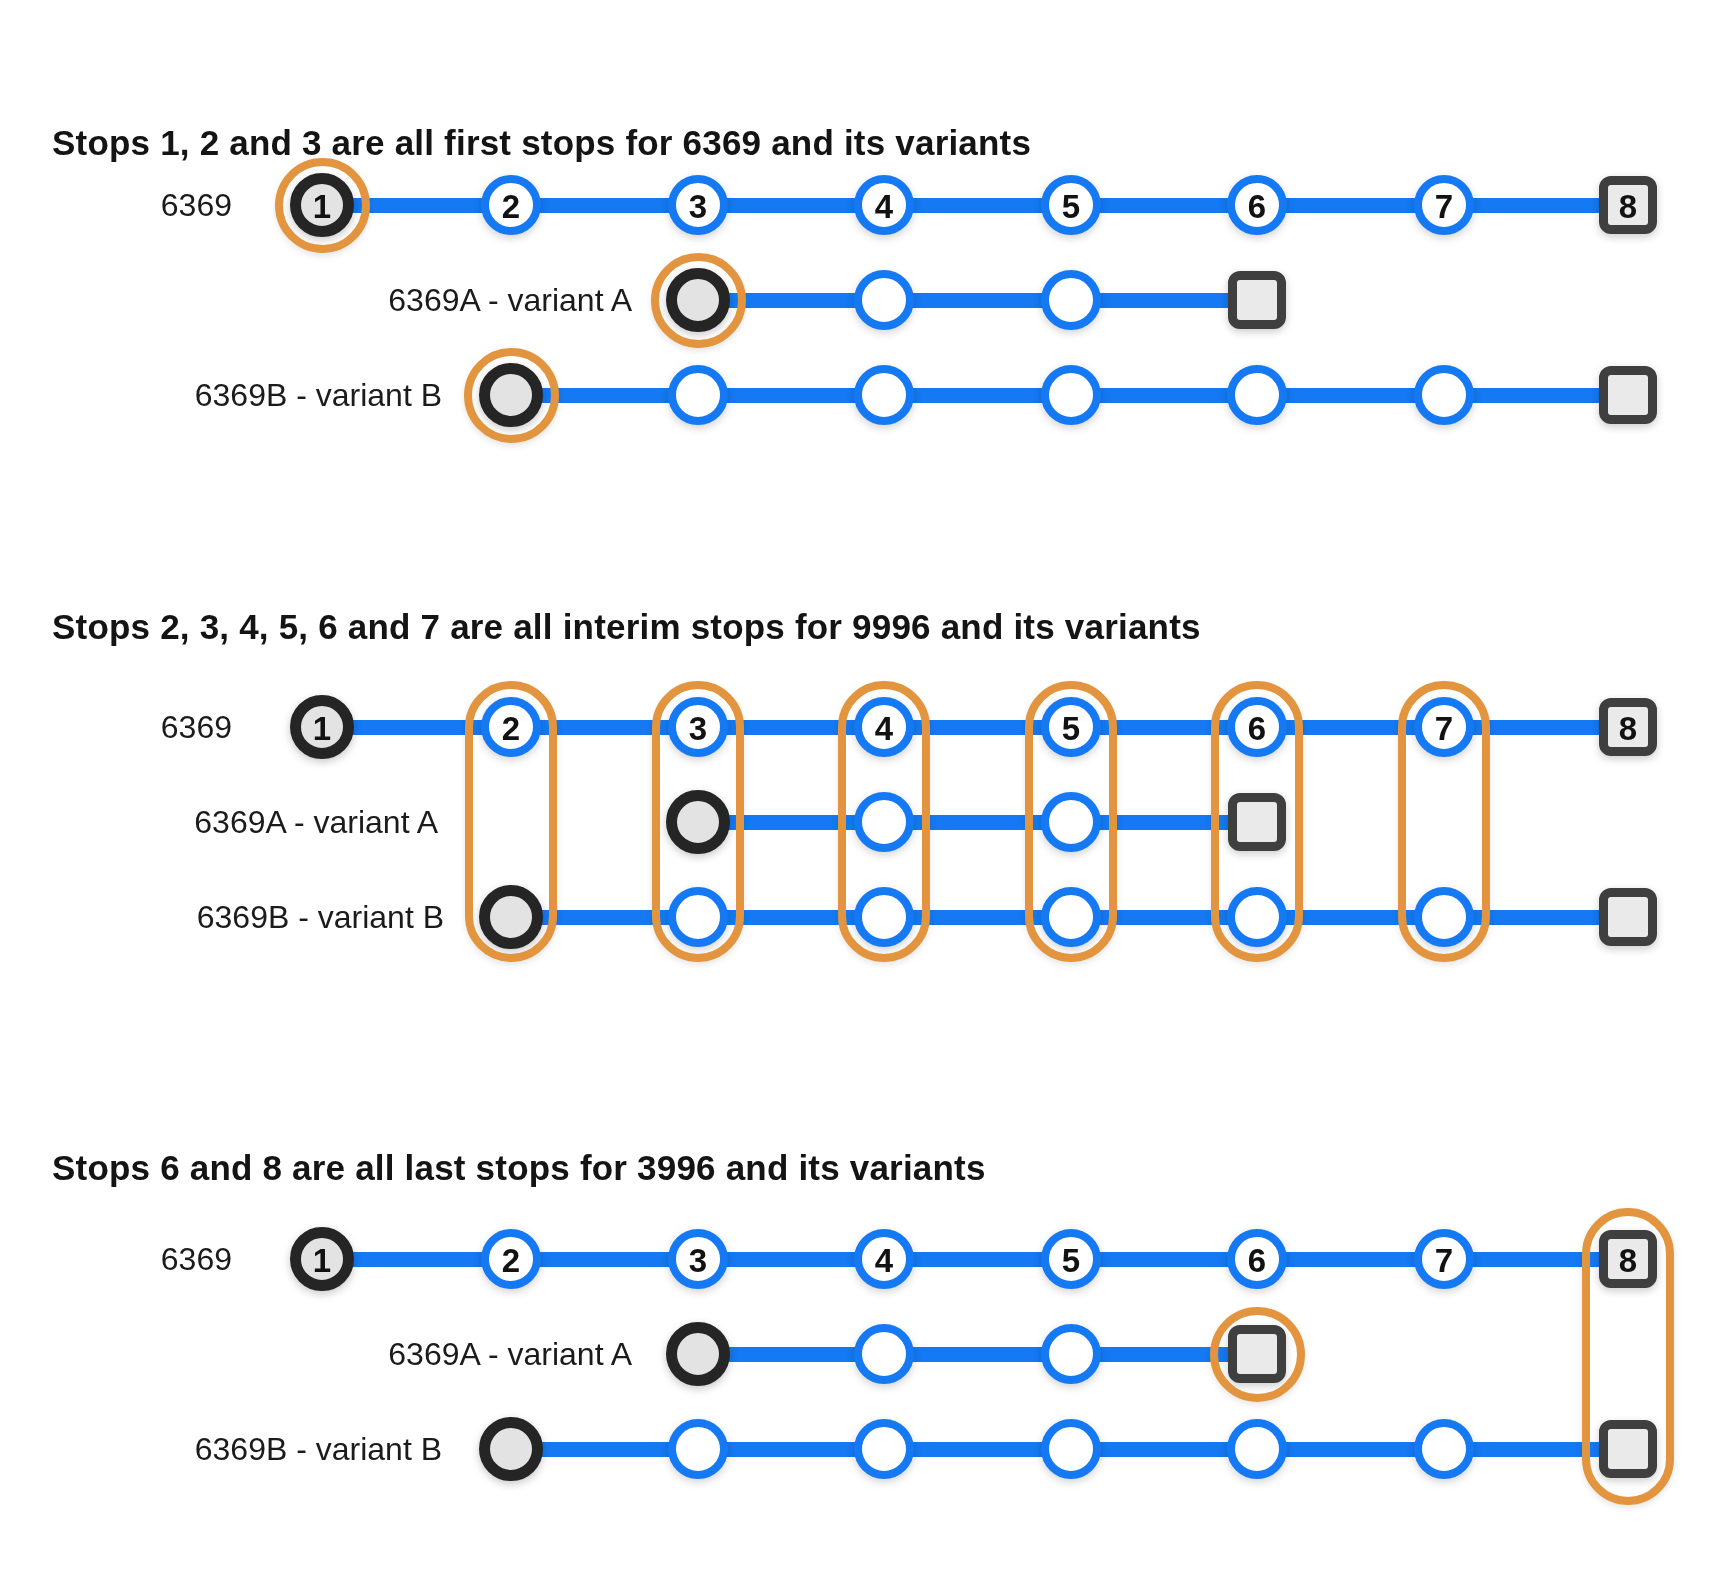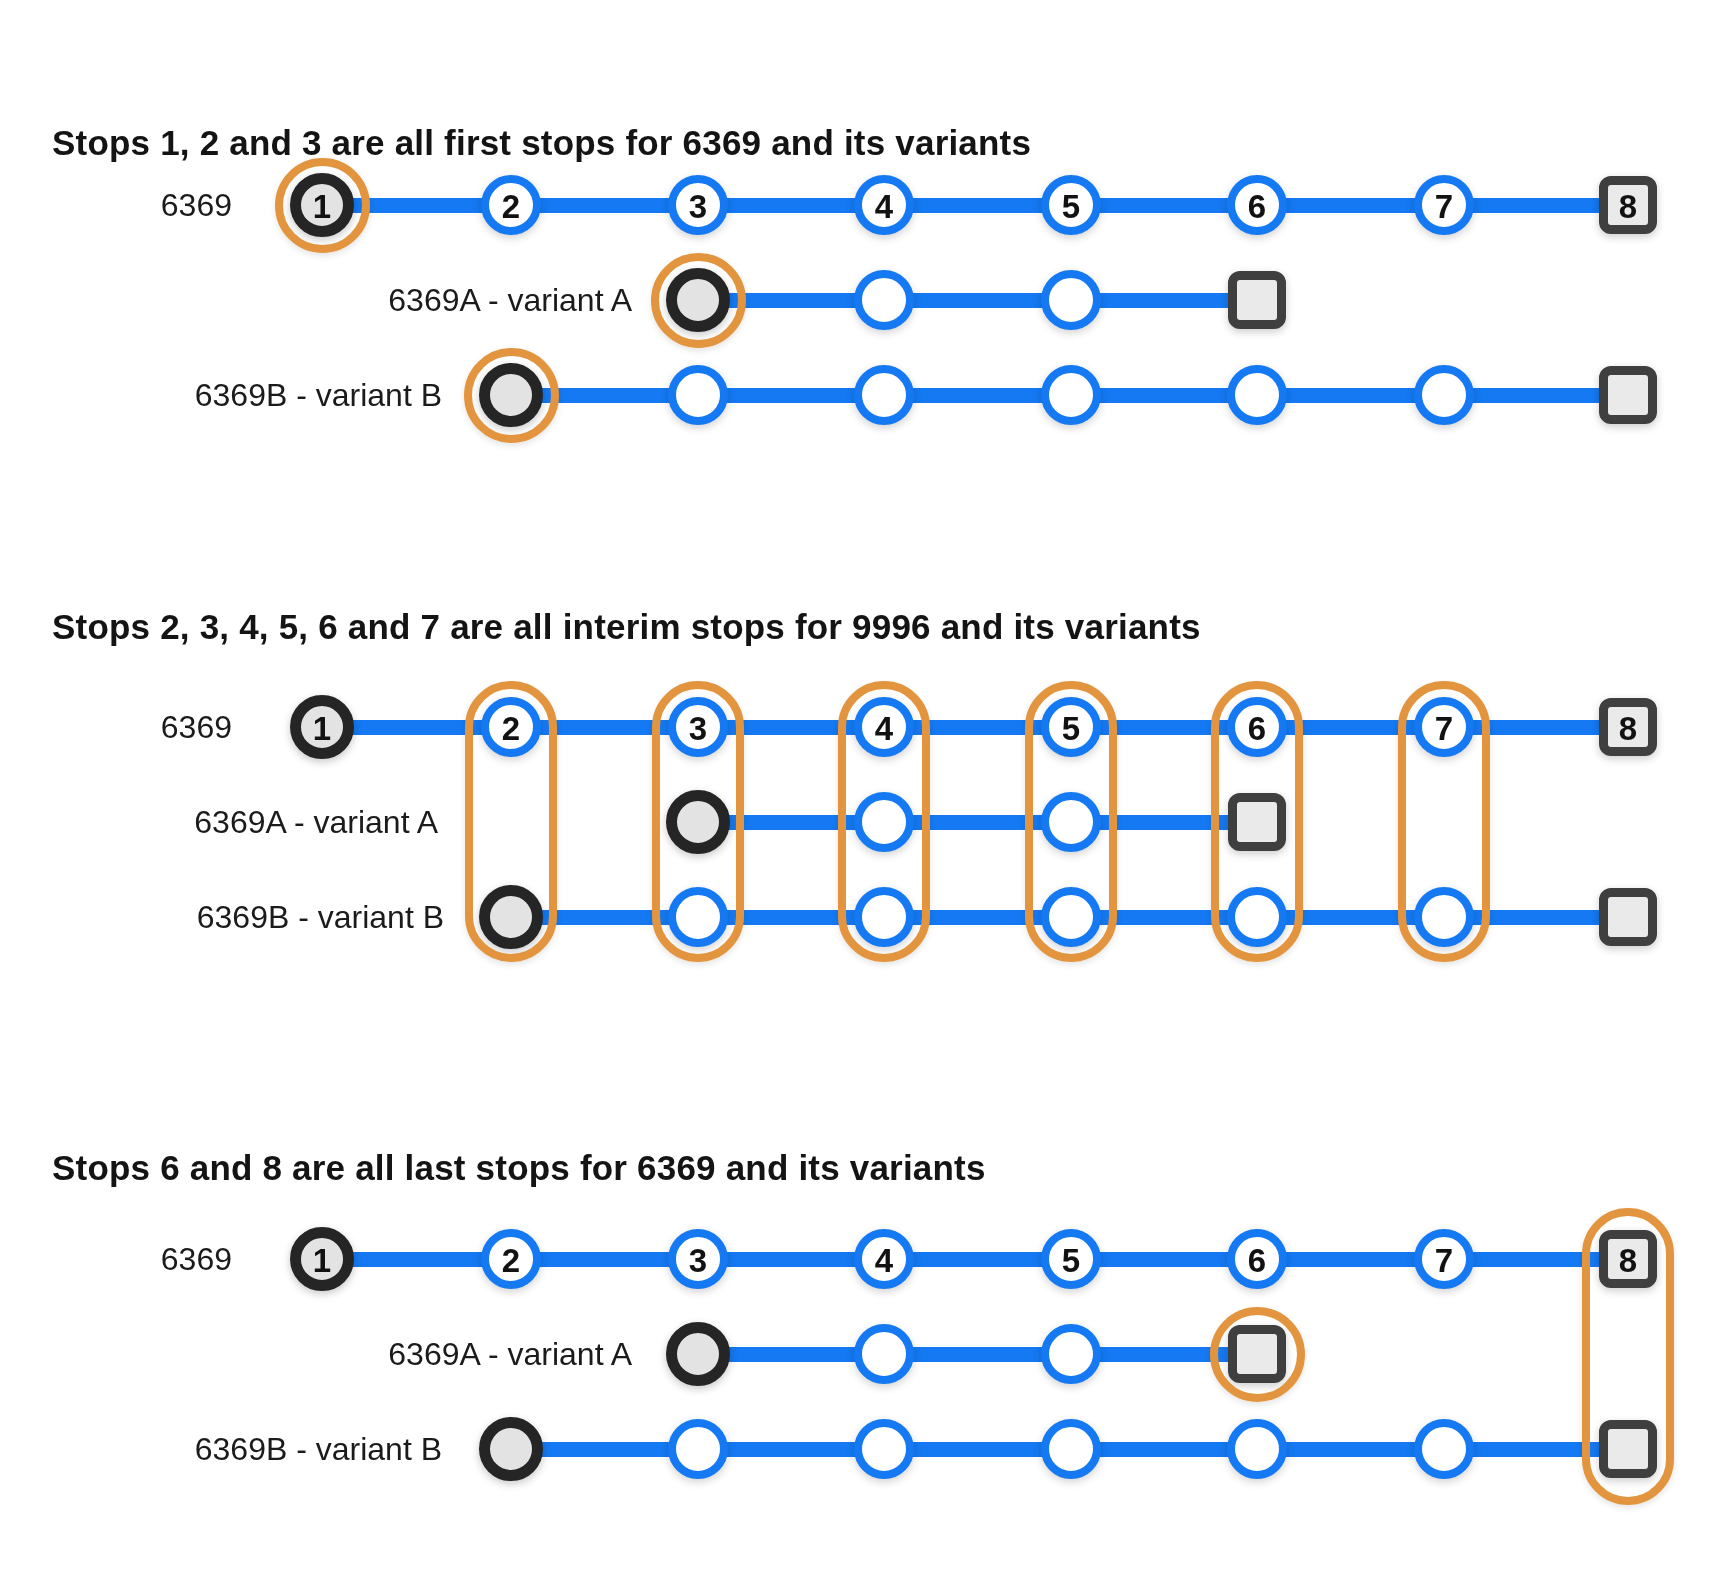--- a/index.html
+++ b/index.html
@@ -169,21 +169,21 @@
         <div class="stop square" style="left: 1599px; top: 888px;"></div>
       </div>
       <div class="hl-col" style="left: 465px; top: 681px; height: 281px;"></div>
       <div class="hl-col" style="left: 652px; top: 681px; height: 281px;"></div>
       <div class="hl-col" style="left: 838px; top: 681px; height: 281px;"></div>
       <div class="hl-col" style="left: 1025px; top: 681px; height: 281px;"></div>
       <div class="hl-col" style="left: 1211px; top: 681px; height: 281px;"></div>
       <div class="hl-col" style="left: 1398px; top: 681px; height: 281px;"></div>
     </div>
     <div>
-      <div class="title" style="left: 52px; top: 1148px;">Stops 6 and 8 are all last stops for 6369 and its variants</div>
+      <div class="title" style="left: 52px; top: 1148px;">Stops 6 and 8 are all last stops for 3996 and its variants</div>
       <div>
         <div class="route-label" style="right: 1498px; top: 1237px;">6369</div>
         <div class="line" style="left: 322px; top: 1252px; width: 1306px;"></div>
         <div class="stop first" style="left: 290px; top: 1227px;">
           <span class="stop-number">1</span>
         </div>
         <div class="stop interim" style="left: 481px; top: 1229px;">
           <span class="stop-number">2</span>
         </div>
         <div class="stop interim" style="left: 668px; top: 1229px;">

